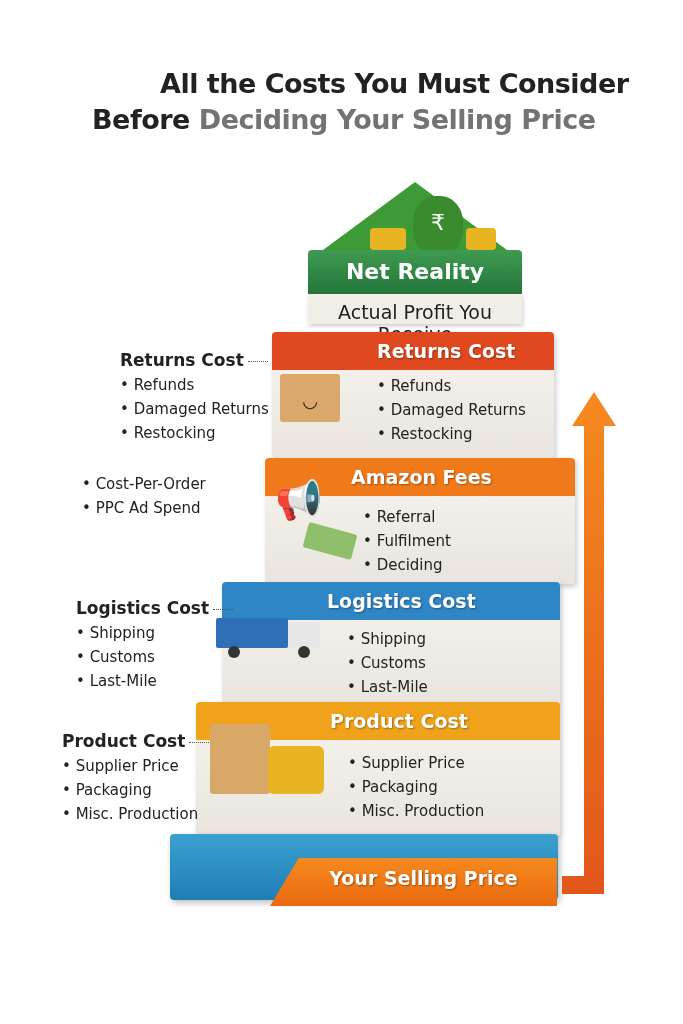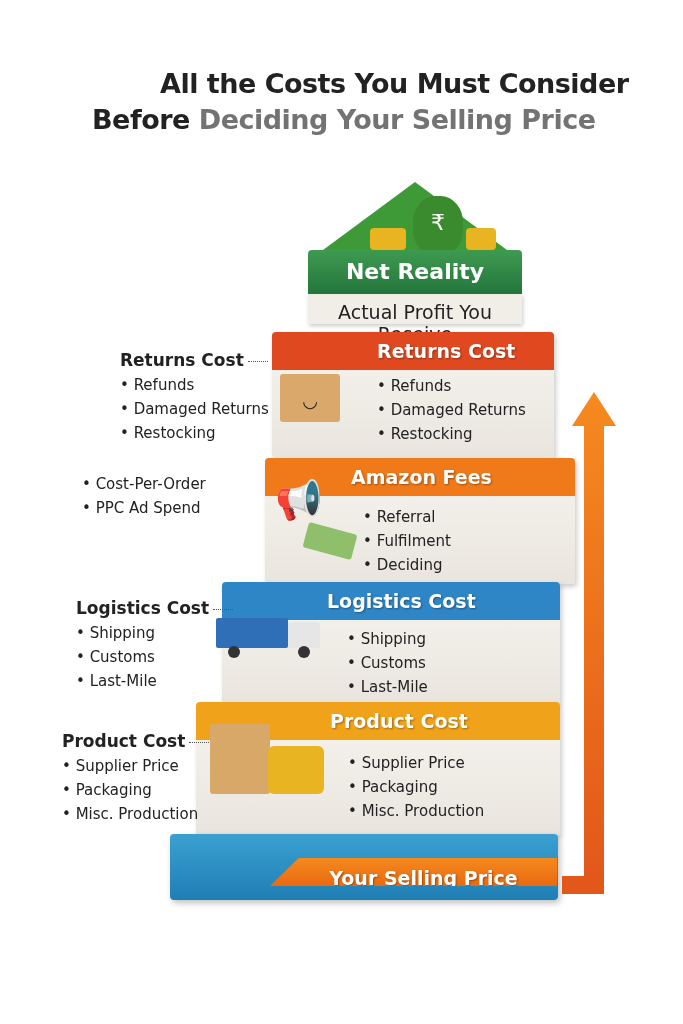--- a/index.html
+++ b/index.html
@@ -78,21 +78,21 @@
   <ul style="left:152px;top:52px">
       <li>Supplier Price</li>
       <li>Packaging</li>
       <li>Misc. Production</li>
     </ul>
   <div style="position:absolute;left:14px;top:22px;width:60px;height:70px;background:#d7a867;border-radius:3px"></div>
   <div style="position:absolute;left:72px;top:44px;width:56px;height:48px;background:#e8b422;border-radius:6px"></div>
 </div>
 
 <div style="position:absolute;left:170px;top:834px;width:388px;height:66px;background:linear-gradient(#3ba0d0,#1f7fb5);border-radius:4px;box-shadow:2px 3px 6px rgba(0,0,0,0.25)"></div>
-<div style="position:absolute;left:270px;top:858px;width:287px;height:28px;background:linear-gradient(#f5891e,#ea6a10);clip-path:polygon(10% 0,100% 0,100% 100%,0 100%);color:#fff;font-weight:bold;font-size:19px;text-align:center;padding-top:9px;padding-left:20px;text-shadow:1px 1px 2px rgba(0,0,0,0.35)">Your Selling Price</div>
+<div style="position:absolute;left:270px;top:858px;width:287px;height:48px;background:linear-gradient(#f5891e,#ea6a10);clip-path:polygon(10% 0,100% 0,100% 100%,0 100%);color:#fff;font-weight:bold;font-size:19px;text-align:center;padding-top:9px;padding-left:20px;text-shadow:1px 1px 2px rgba(0,0,0,0.35)">Your Selling Price</div>
 
 <svg width="70" height="510" style="position:absolute;left:556px;top:388px">
   <defs>
       <linearGradient id="ag" x1="0" y1="0" x2="0" y2="1">
         <stop offset="0" stop-color="#f58a1f"></stop>
         <stop offset="1" stop-color="#e2561a"></stop>
       </linearGradient>
     </defs>
   <polygon points="38,4 60,38 48,38 48,506 6,506 6,488 28,488 28,38 16,38" fill="url(#ag)"></polygon>
 </svg>

